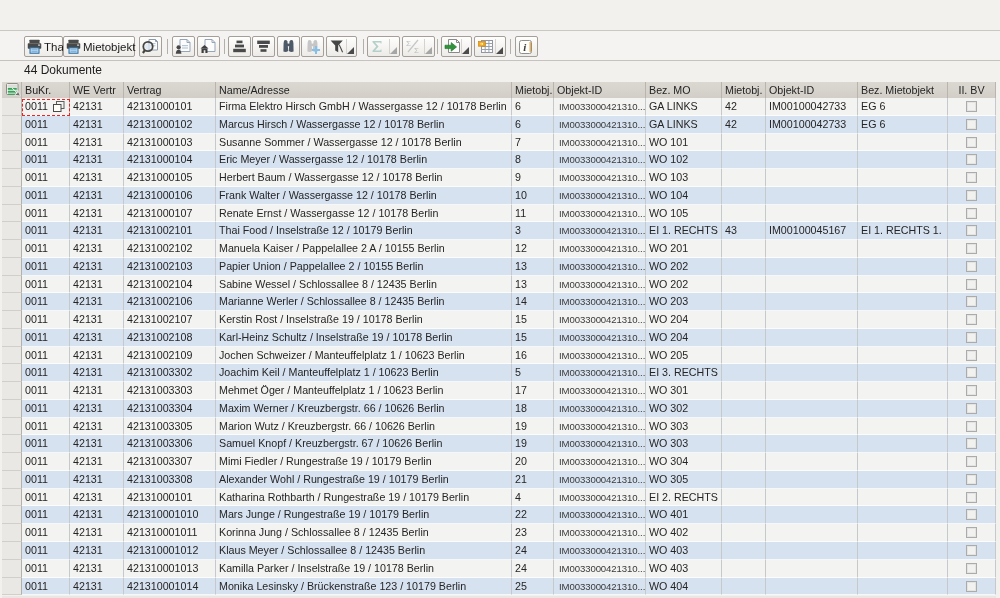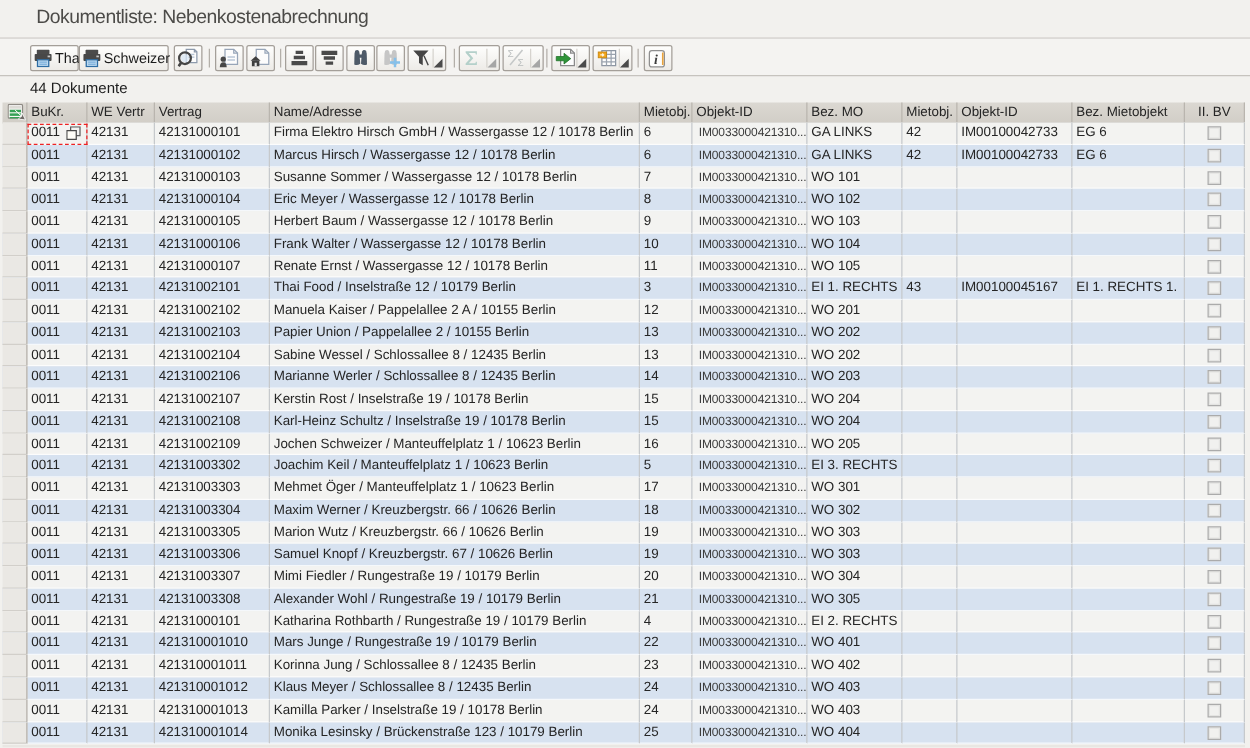--- a/index.html
+++ b/index.html
@@ -31,21 +31,20 @@
 .cbx{text-align:center;padding-left:0;}
 .cb{display:inline-block;width:9px;height:9px;border:1px solid #ababab;background:#f1f1ef;margin-top:3px;
  box-shadow:inset 0 0 0 1px #e4e4e2;}
 #cursor{position:absolute;left:22px;top:98.6px;width:48px;height:17.8px;box-sizing:border-box;border:1px dashed #ee2222;pointer-events:none;}
 #copyic{position:absolute;left:53px;top:101px;pointer-events:none;}
 #botstrip{position:absolute;left:2px;top:595.8px;width:994px;height:2.2px;background:#e9e7e3;}
 </style>
 </head>
 <body>
 <div id="page">
-<div id="title">Dokumentliste: Nebenkostenabrechnung</div>
 <div id="trule"></div>
 <div id="tbar">
       <div class="tbtn" style="left:24px;width:39px">
         <svg width="15" height="15" viewBox="0 0 16 16" style="margin-right:2px">
 <rect x="2.6" y="0.8" width="10.8" height="3.8" rx="0.6" fill="#4b4b4b"></rect>
 <rect x="0.8" y="4.4" width="14.4" height="6" rx="0.8" fill="#484848"></rect>
 <rect x="11.8" y="5.8" width="2.2" height="1.5" fill="#c6c6c6"></rect>
 <rect x="3.2" y="9.4" width="9.6" height="5.8" fill="#bdd9ef" stroke="#2e6da4" stroke-width="1.1"></rect>
 <rect x="4.8" y="10.9" width="6.4" height="1.1" fill="#7fb2dd"></rect>
 <rect x="4.8" y="12.7" width="6.4" height="1.1" fill="#7fb2dd"></rect>
@@ -54,21 +53,21 @@
       </div>
 <div class="tbtn" style="left:63px;width:72px">
         <svg width="15" height="15" viewBox="0 0 16 16" style="margin-right:2px">
 <rect x="2.6" y="0.8" width="10.8" height="3.8" rx="0.6" fill="#4b4b4b"></rect>
 <rect x="0.8" y="4.4" width="14.4" height="6" rx="0.8" fill="#484848"></rect>
 <rect x="11.8" y="5.8" width="2.2" height="1.5" fill="#c6c6c6"></rect>
 <rect x="3.2" y="9.4" width="9.6" height="5.8" fill="#bdd9ef" stroke="#2e6da4" stroke-width="1.1"></rect>
 <rect x="4.8" y="10.9" width="6.4" height="1.1" fill="#7fb2dd"></rect>
 <rect x="4.8" y="12.7" width="6.4" height="1.1" fill="#7fb2dd"></rect>
 </svg>
-        <span>Schweizer</span>
+        <span>Mietobjekt</span>
       </div>
 <div class="tbtn" style="left:139px;width:23px">
         <svg width="17" height="17" viewBox="0 0 17 17">
 <path d="M7 1.5 h6.5 l2 2 v8.5 h-8.5 z" fill="#fdfdfd" stroke="#8d9aac"></path>
 <path d="M13.5 1.5 v2 h2" fill="none" stroke="#8d9aac"></path>
 <rect x="8.5" y="5" width="5" height="1.1" fill="#b9c6d6"></rect>
 <rect x="8.5" y="7.2" width="5" height="1.1" fill="#b9c6d6"></rect>
 <circle cx="6" cy="8.5" r="4.7" fill="none" stroke="#454545" stroke-width="1.8"></circle>
 <circle cx="6" cy="8.5" r="3.1" fill="#d9e7f4" fill-opacity="0.75"></circle>
 <path d="M2.9 12.2 L0.9 15" stroke="#454545" stroke-width="2.2"></path>

